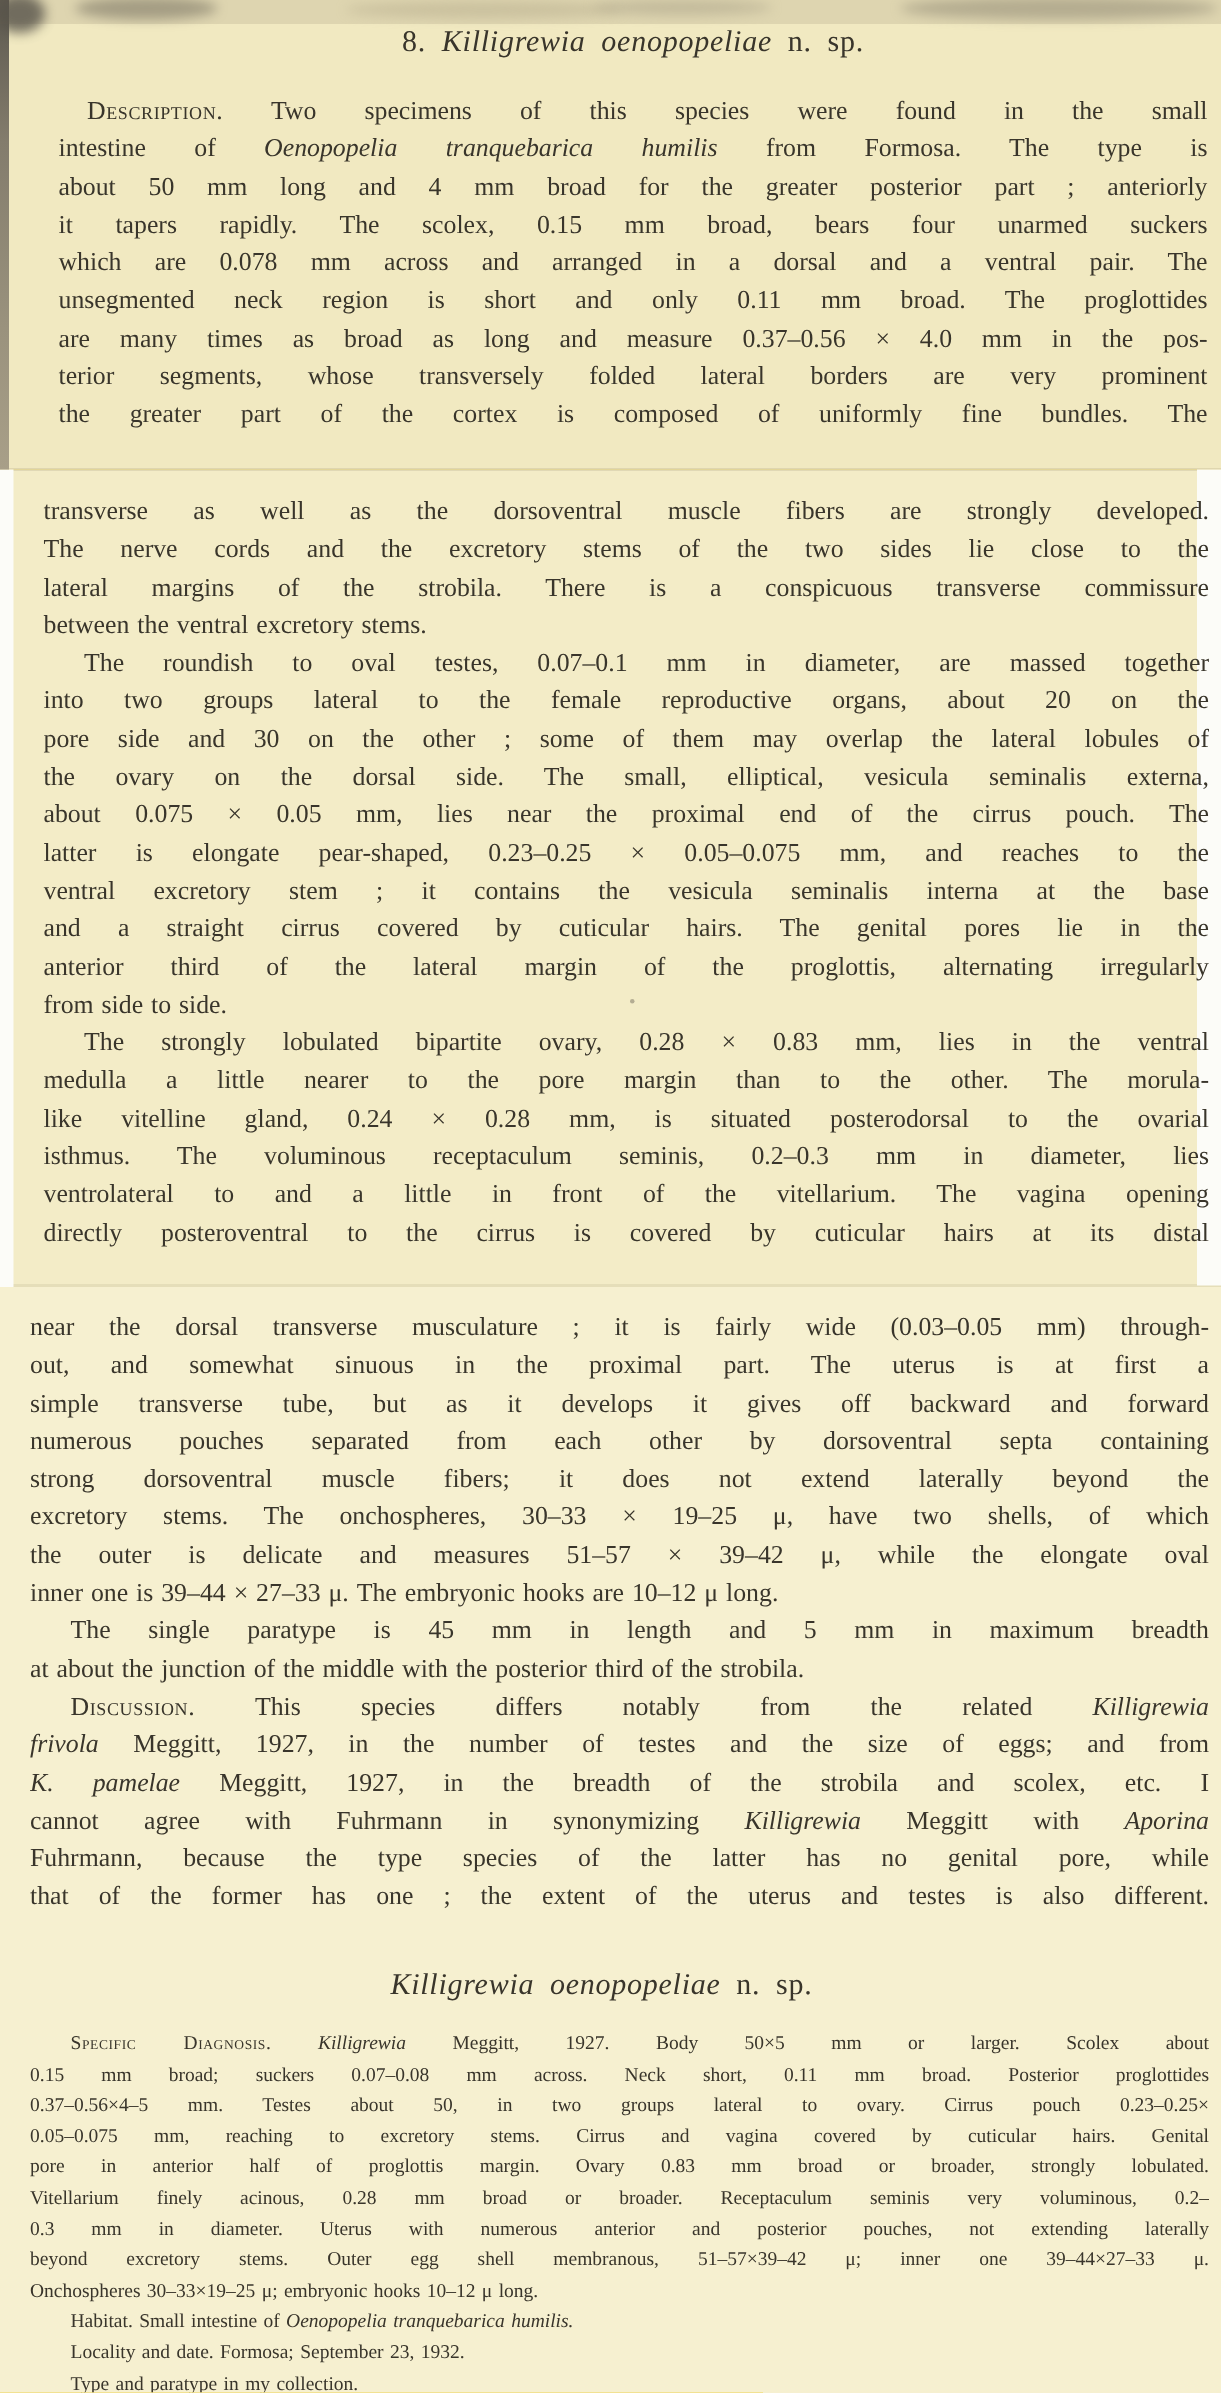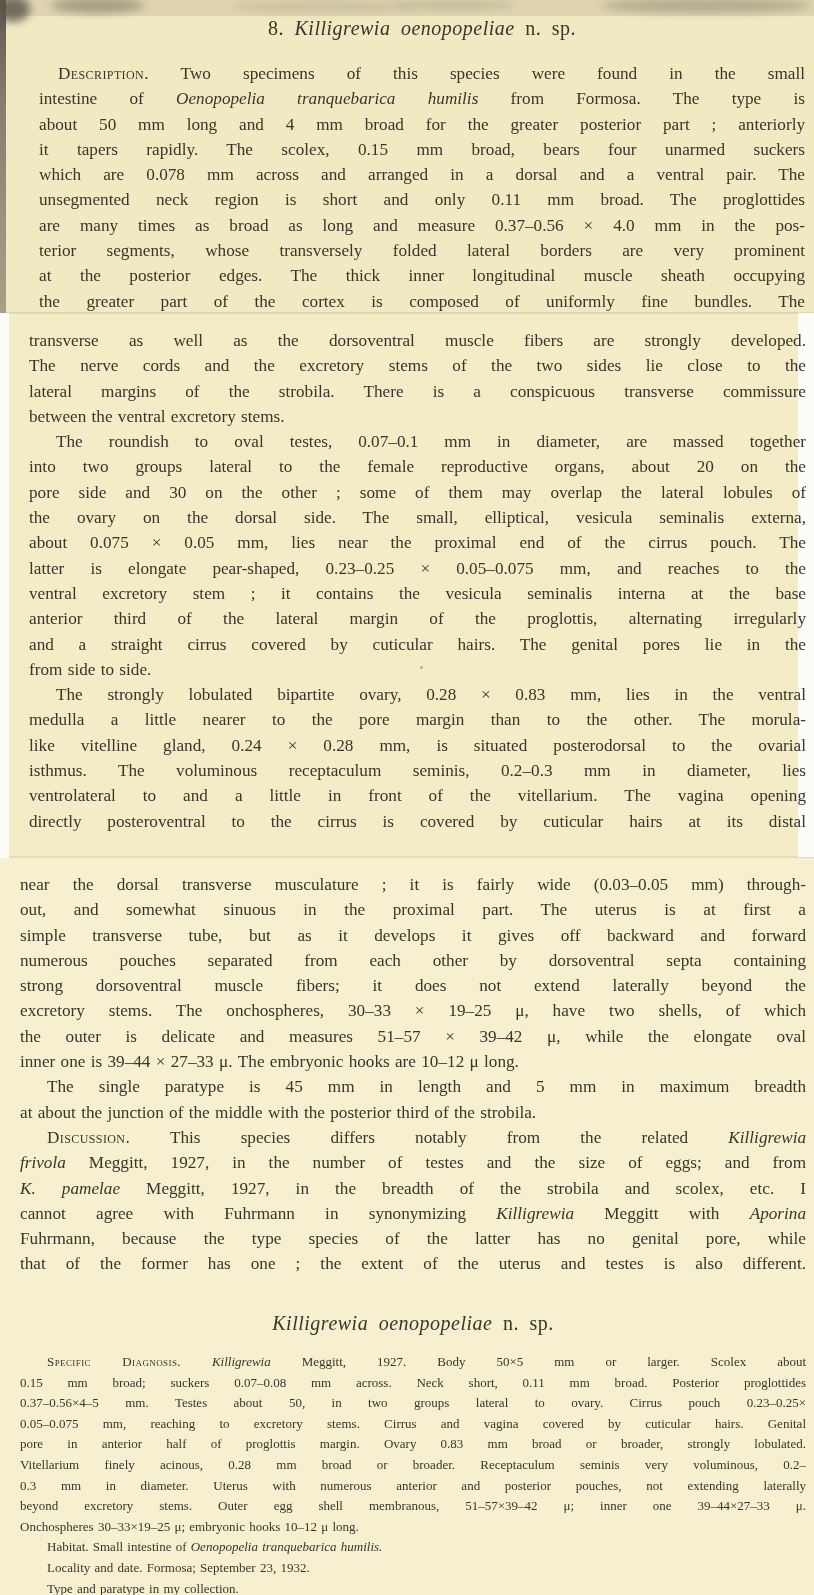--- a/index.html
+++ b/index.html
@@ -33,21 +33,21 @@
   #blob4 { left:395px; top:0;    width:120px; height:10px; background:#a79f86; opacity:.5; }
   #corner-blob { left:-4px; top:-4px; width:34px; height:26px; background:#57534a; opacity:.8; }
   #speck1 { position:absolute; left:420px; top:666px; width:3px; height:3px;
     border-radius:50%; background:#8a8370; opacity:.6; }
 
   .textblock { position:absolute; }
   #h1   { top:13px;   left:39px; width:766px; }
   #b1   { top:61px;   left:39px; width:766px; }
   #b2   { top:328px;  left:29px; width:777px; }
   #b3   { top:872px;  left:20px; width:786px; }
-  #h2   { top:1308px; left:20px; width:786px; }
+  #h2   { top:1308px; left:8px; width:786px; }
   #diag { top:1352px; left:20px; width:786px; }
 
   .line {
     font-size:17.2px; height:25.3px; line-height:25.3px;
     text-align:justify; text-align-last:justify;
     overflow:hidden; word-spacing:1px;
   }
   .diag .line { font-size:13px; height:20.6px; line-height:20.6px; }
   .heading .line {
     font-size:20px; height:30px; line-height:30px;
@@ -90,38 +90,37 @@
 
   <div class="textblock" id="b1">
       <div class="line ind-sm"><span class="sc">Description.</span><span> Two specimens of this species were found in the small</span></div>
       <div class="line"><span>intestine of </span><span class="i">Oenopopelia tranquebarica humilis</span><span> from Formosa. The type is</span></div>
       <div class="line"><span>about 50 mm long and 4 mm broad for the greater posterior part ; anteriorly</span></div>
       <div class="line"><span>it tapers rapidly. The scolex, 0.15 mm broad, bears four unarmed suckers</span></div>
       <div class="line"><span>which are 0.078 mm across and arranged in a dorsal and a ventral pair. The</span></div>
       <div class="line"><span>unsegmented neck region is short and only 0.11 mm broad. The proglottides</span></div>
       <div class="line"><span>are many times as broad as long and measure 0.37–0.56 × 4.0 mm in the pos-</span></div>
       <div class="line"><span>terior segments, whose transversely folded lateral borders are very prominent</span></div>
-      <div class="line"><span>at the posterior edges. The thick inner longitudinal muscle sheath occupying</span></div>
       <div class="line"><span>the greater part of the cortex is composed of uniformly fine bundles. The</span></div>
     </div>
 
   <div class="textblock" id="b2">
       <div class="line"><span>transverse as well as the dorsoventral muscle fibers are strongly developed.</span></div>
       <div class="line"><span>The nerve cords and the excretory stems of the two sides lie close to the</span></div>
       <div class="line"><span>lateral margins of the strobila. There is a conspicuous transverse commissure</span></div>
       <div class="line nj"><span>between the ventral excretory stems.</span></div>
       <div class="line ind"><span>The roundish to oval testes, 0.07–0.1 mm in diameter, are massed together</span></div>
       <div class="line"><span>into two groups lateral to the female reproductive organs, about 20 on the</span></div>
       <div class="line"><span>pore side and 30 on the other ; some of them may overlap the lateral lobules of</span></div>
       <div class="line"><span>the ovary on the dorsal side. The small, elliptical, vesicula seminalis externa,</span></div>
       <div class="line"><span>about 0.075 × 0.05 mm, lies near the proximal end of the cirrus pouch. The</span></div>
       <div class="line"><span>latter is elongate pear-shaped, 0.23–0.25 × 0.05–0.075 mm, and reaches to the</span></div>
       <div class="line"><span>ventral excretory stem ; it contains the vesicula seminalis interna at the base</span></div>
+      <div class="line"><span>and a straight cirrus covered by cuticular hairs. The genital pores lie in the</span></div>
       <div class="line"><span>anterior third of the lateral margin of the proglottis, alternating irregularly</span></div>
-      <div class="line"><span>and a straight cirrus covered by cuticular hairs. The genital pores lie in the</span></div>
       <div class="line nj"><span>from side to side.</span></div>
       <div class="line ind"><span>The strongly lobulated bipartite ovary, 0.28 × 0.83 mm, lies in the ventral</span></div>
       <div class="line"><span>medulla a little nearer to the pore margin than to the other. The morula-</span></div>
       <div class="line"><span>like vitelline gland, 0.24 × 0.28 mm, is situated posterodorsal to the ovarial</span></div>
       <div class="line"><span>isthmus. The voluminous receptaculum seminis, 0.2–0.3 mm in diameter, lies</span></div>
       <div class="line"><span>ventrolateral to and a little in front of the vitellarium. The vagina opening</span></div>
       <div class="line"><span>directly posteroventral to the cirrus is covered by cuticular hairs at its distal</span></div>
     </div>
 
   <div class="textblock" id="b3">

